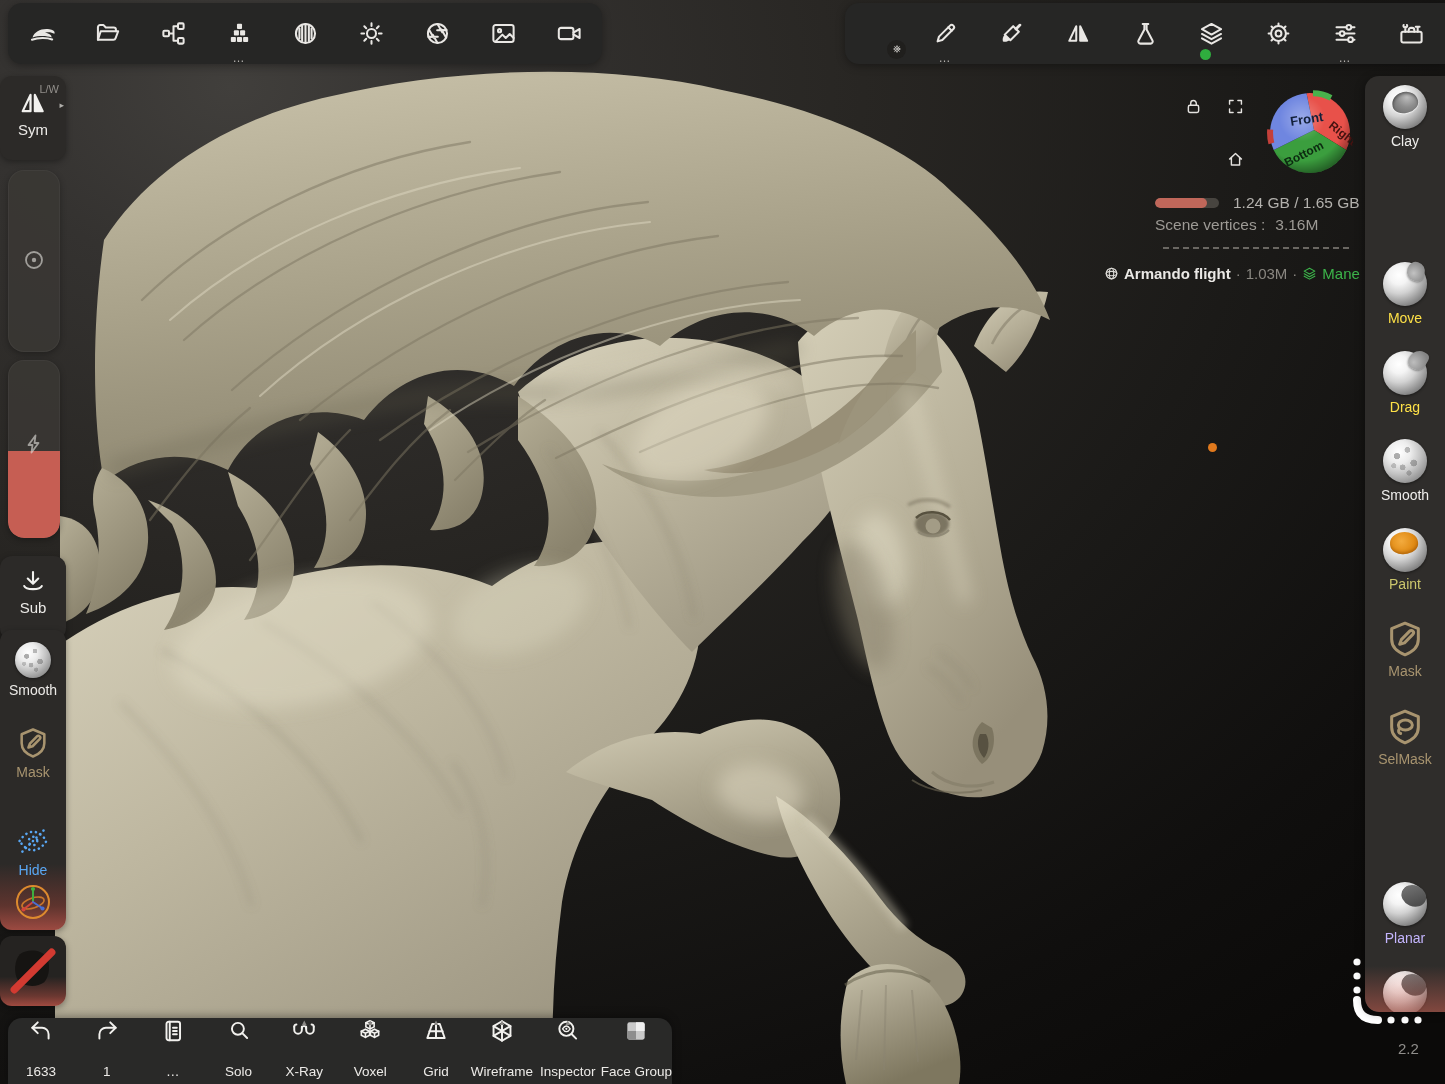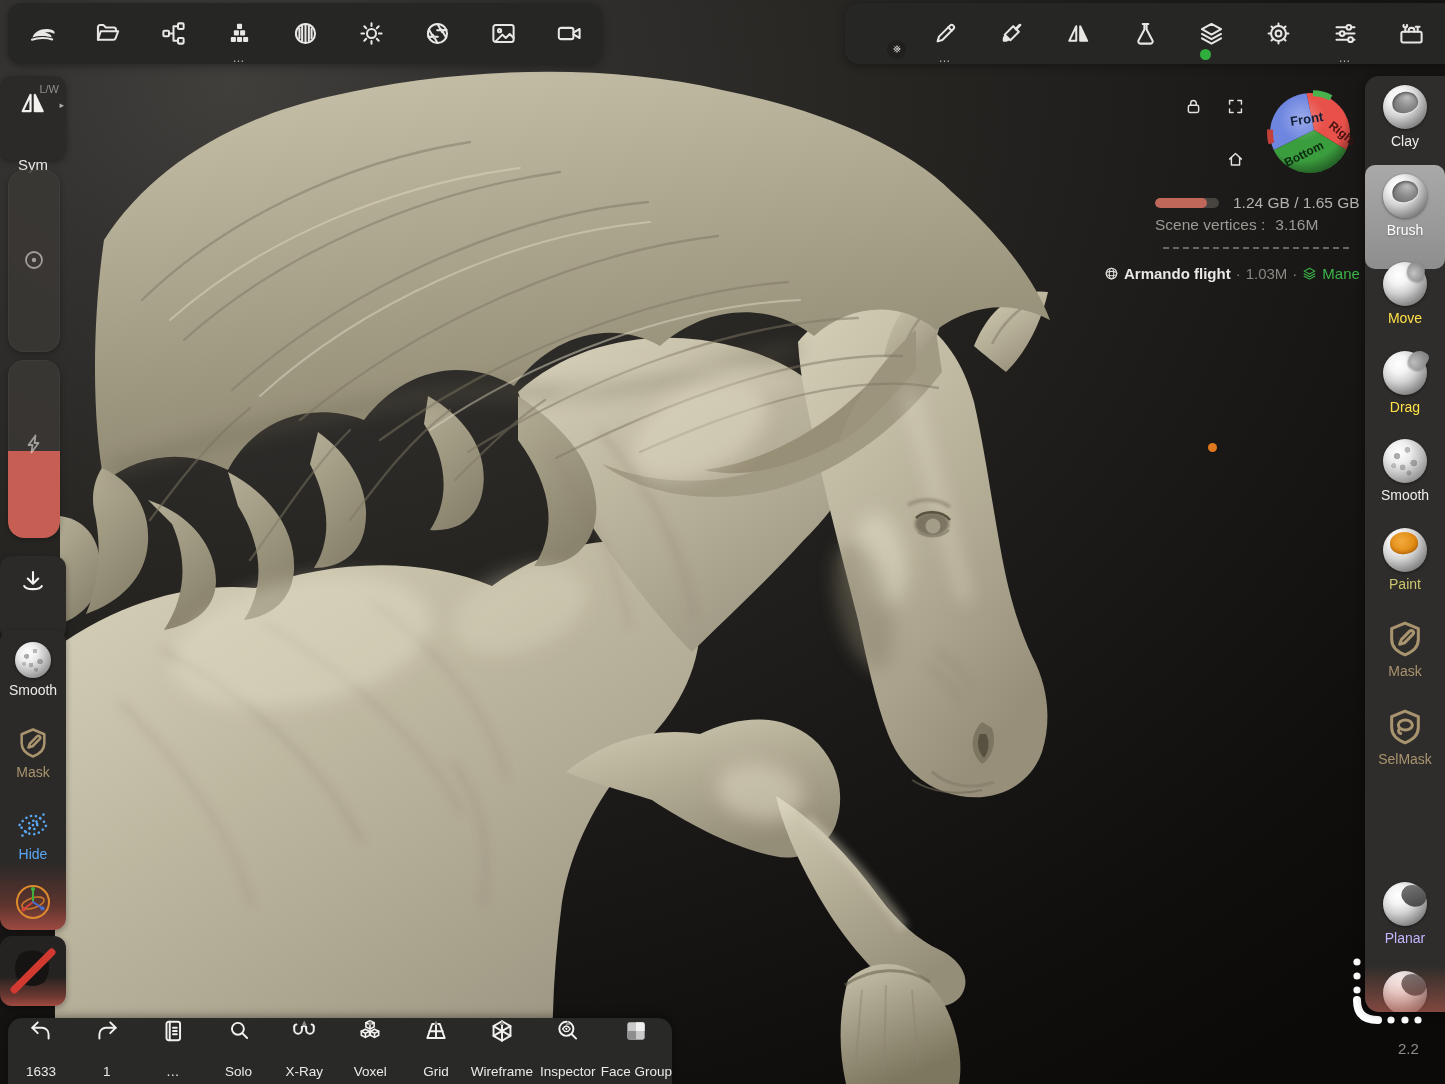--- a/index.html
+++ b/index.html
@@ -63,21 +63,21 @@
     border-radius:55% 60% 50% 55%; transform:rotate(-8deg);
     background:radial-gradient(circle at 42% 40%, #f3ab3e 0%, #e08a14 62%, #c77108 100%);
     box-shadow:inset 0 -2px 3px rgba(120,60,0,.4); }
   .sphere.planar::after { content:""; position:absolute; right:0; top:4%; width:58%; height:54%;
     border-radius:50%; clip-path:ellipse(50% 44% at 50% 50%); transform:rotate(24deg);
     background:linear-gradient(135deg, #7c7c7c 0%, #4e4e4e 75%); }
 
   
   .lbtn { position:absolute; left:0; width:66px; background:#2c2a28; border-radius:12px;
     z-index:15; display:flex; flex-direction:column; align-items:center;
-    box-shadow:0 2px 6px rgba(0,0,0,.35); color:#eceae7;gap:35px; }
+    box-shadow:0 2px 6px rgba(0,0,0,.35); color:#eceae7; }
   #sym-btn { top:76px; height:84px; }
   #sym-btn .ic { width:30px; height:30px; margin-top:12px; color:#f2f1ee; }
   #sym-btn .mode { position:absolute; top:7px; right:7px; font-size:11px; color:#918e8a; }
   #sym-btn .expand { position:absolute; top:24px; right:2px; font-size:9px; color:#b0aeaa; }
   .btn-label { font-size:15px; margin-top:3px; }
   #sub-btn { top:556px; height:84px; }
   #sub-btn .ic { width:28px; height:28px; margin-top:12px; color:#f2f1ee; }
 
   .vslider { position:absolute; left:8px; width:52px; background:rgba(58,56,52,.82);
     border-radius:16px; z-index:15; overflow:hidden;
@@ -95,21 +95,21 @@
 
   #left-group { position:absolute; left:0; top:630px; width:66px; height:300px; z-index:15;
     border-radius:12px; box-shadow:0 2px 6px rgba(0,0,0,.35);
     background:linear-gradient(180deg, #2c2a28 0%, #2c2a28 78%, #5e342e 92%, #9c4a41 100%); }
   .ltool { position:absolute; left:0; width:66px; display:flex; flex-direction:column;
     align-items:center; cursor:pointer; }
   .ltool .label { font-size:14px; margin-top:4px; }
   #ltool-smooth { top:12px; } #ltool-smooth .label { color:#eceae7; }
   #ltool-mask { top:96px; }   #ltool-mask .label { color:#a8946f; }
   #ltool-mask .ic { width:34px; height:34px; color:#a8946f; }
-  #ltool-hide { top:178px;justify-content:space-between; }  #ltool-hide .label { color:#59a7f3; }
+  #ltool-hide { top:194px;justify-content:space-between; }  #ltool-hide .label { color:#59a7f3; }
   #ltool-hide .ic { width:34px; height:34px; color:#59a7f3; }
   #gizmo { position:absolute; left:13px; top:252px; width:40px; height:40px; }
   #noalpha-btn { top:936px; height:70px; justify-content:center;
     background:linear-gradient(180deg, #252321 0%, #252321 58%, #6b3831 86%, #a04a40 100%); }
   #noalpha-btn .ic { width:56px; height:56px; }
 
   
   #right-sidebar { position:absolute; left:1365px; top:76px; width:80px; height:936px;
     background:#2f2d2b; border-radius:14px 0 0 14px; z-index:15; overflow:hidden;
     box-shadow:-2px 2px 8px rgba(0,0,0,.3); }
@@ -573,24 +573,20 @@
           <path d="M10 50 50 10" stroke="#d23a31" stroke-width="8" stroke-linecap="round"></path>
         </svg>
       </span>
   </div>
 
   <div id="right-sidebar">
     <div class="rcell" style="top:0px">
       <span class="sphere divot"></span>
       <span class="label rc-white">Clay</span>
     </div>
-    <div class="rcell selected" style="top:89px">
-      <span class="sphere divot"></span>
-      <span class="label">Brush</span>
-    </div>
     <div class="rcell" style="top:177px">
       <span class="sphere bump"></span>
       <span class="label rc-purple">Move</span>
     </div>
     <div class="rcell" style="top:266px">
       <span class="sphere spike"></span>
       <span class="label rc-purple">Drag</span>
     </div>
     <div class="rcell" style="top:354px">
       <span class="sphere noisy"></span>

